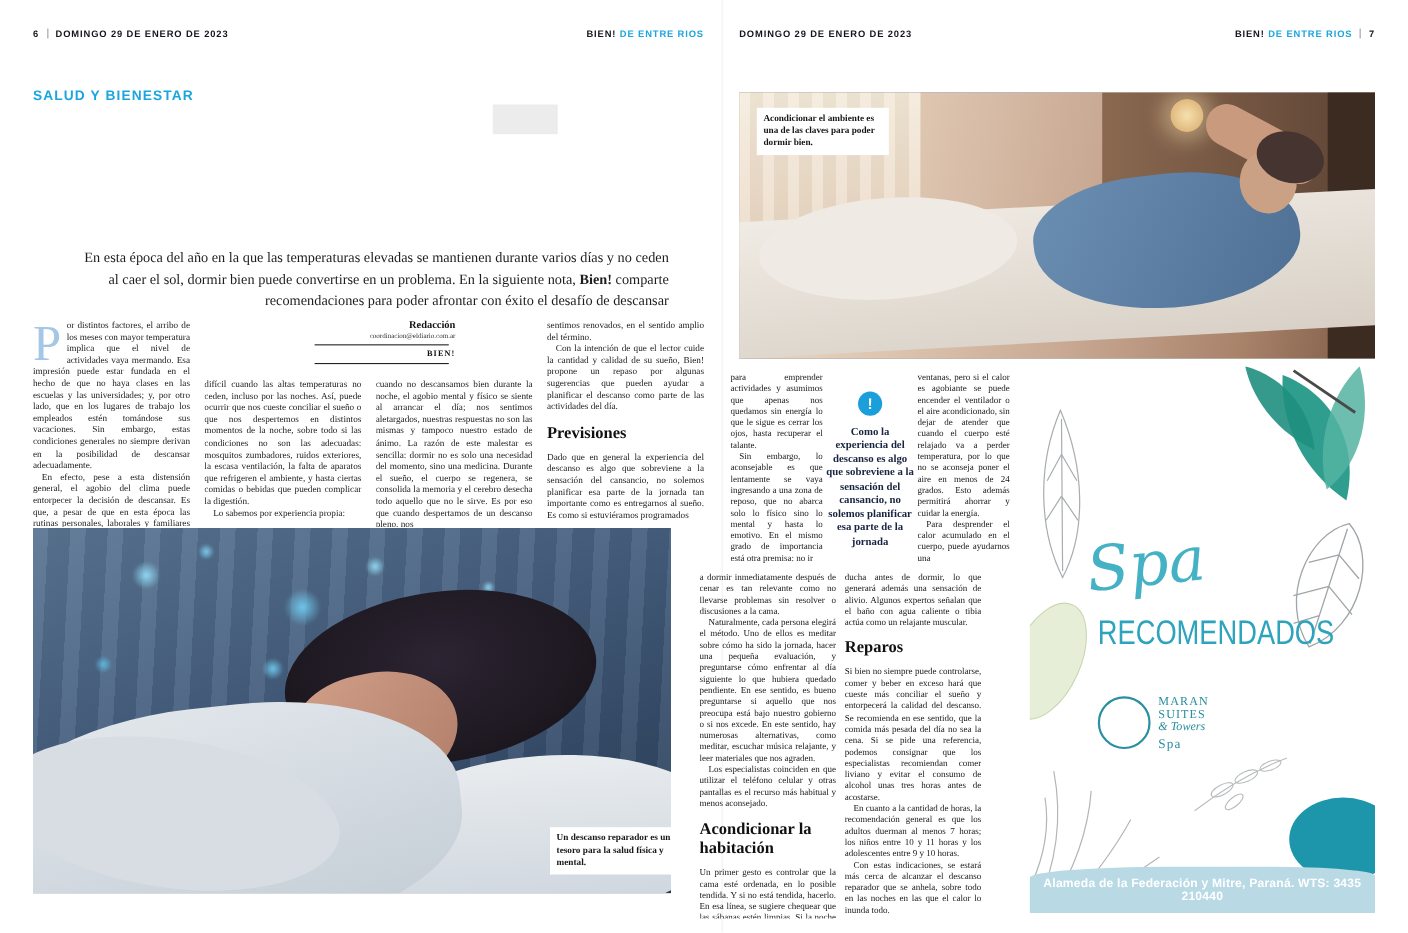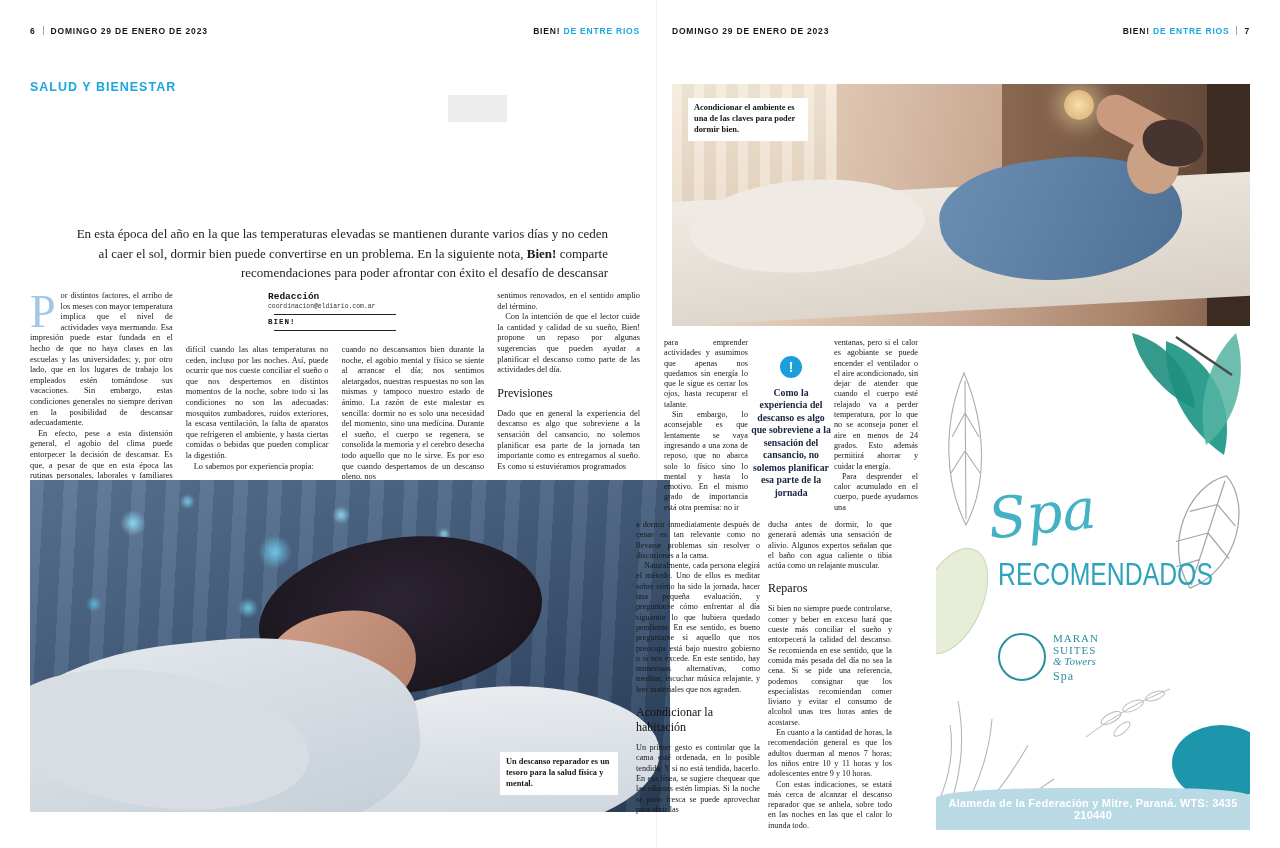--- a/index.html
+++ b/index.html
@@ -16,40 +16,40 @@
   .kicker{position:absolute;left:30px;top:80px;width:610px;text-align:left;
           font-family:"Liberation Sans",sans-serif;font-weight:700;font-size:12.5px;letter-spacing:1px;color:#1ba6e0;}
   .toned-box{position:absolute;left:448px;top:95px;width:59px;height:27px;background:#ececec;}
   .headline{position:absolute;left:20px;top:112px;width:630px;text-align:center;
             font-family:"Liberation Serif",serif;font-weight:400;font-size:47px;line-height:53px;color:#121212;letter-spacing:-.5px;}
   .deck{position:absolute;left:68px;top:224px;width:540px;text-align:right;
         font-size:13px;line-height:1.5;color:#1d1d1d;}
   .deck b{font-weight:700;}
 
   
-  .byline{position:absolute;left:268px;top:291px;width:134px;text-align:left;font-family:Liberation Mono, monospace;color:#111;}
+  .byline{position:absolute;left:280px;top:291px;width:134px;text-align:right;font-family:Liberation Serif, serif;color:#111;}
   .byline .nm{font-weight:700;font-size:9.5px;}
   .byline .em{font-size:6.4px;color:#333;margin-top:1px;}
   .byline .rule{border-top:1px solid #222;margin:4px 6px 0 6px;}
   .byline .br{font-weight:700;font-size:7.5px;letter-spacing:1px;margin-top:3px;}
 
   
   .bodycols{position:absolute;left:30px;top:291px;width:610px;height:188px;display:flex;gap:13px;overflow:hidden;}
   .bodycols .col{flex:1;overflow:hidden;}
   .col p, .ncol p, .wcol p{margin:0;font-size:8.4px;line-height:10.6px;text-align:justify;color:#191919;}
   .col p.ind, .ncol p.ind, .wcol p.ind{text-indent:8px;}
   .pad-top{padding-top:54px;}
-  .subhead{font-weight:400;font-size:12px;margin:10px 0 8px 0;color:#101010;}
+  .subhead{font-weight:700;font-size:15px;margin:10px 0 8px 0;color:#101010;}
   .dropcap{display:block;float:left;font-size:46px;line-height:38px;padding:2px 5px 0 0;color:#a3c7e5;font-family:"Liberation Serif",serif;}
 
   
   .photo{position:absolute;overflow:hidden;background:#888;}
   .caption{position:absolute;background:#fff;padding:5px 6px;font-weight:700;font-size:8.4px;line-height:1.3;color:#161616;z-index:30;}
 
-  #photo1{left:30px;top:480px;width:640px;height:332px;}
+  #photo1{left:30px;top:480px;width:580px;height:332px;}
   .p1-bg{position:absolute;inset:0;background:linear-gradient(160deg,#5a7694 0%,#46607f 40%,#334a67 75%,#2b3f59 100%);}
   .p1-curtain{position:absolute;inset:0;background:repeating-linear-gradient(93deg,rgba(255,255,255,.06) 0 14px,rgba(0,0,0,.06) 14px 34px);}
   .bokeh{position:absolute;border-radius:50%;filter:blur(1px);}
   .p1-blanket{position:absolute;left:-40px;bottom:-40px;width:430px;height:210px;background:linear-gradient(170deg,#e3e8ec,#c3ccd5);border-radius:45%;transform:rotate(-6deg);}
   .p1-pillow{position:absolute;left:300px;bottom:-25px;width:330px;height:150px;background:linear-gradient(#e9ecef,#ccd4dc);border-radius:50%;transform:rotate(-4deg);}
   .p1-hair{position:absolute;left:228px;top:58px;width:285px;height:155px;background:radial-gradient(ellipse at 50% 40%,#2c2432,#1c171f 72%);border-radius:50%;transform:rotate(-8deg);}
   .p1-face{position:absolute;left:235px;top:132px;width:152px;height:110px;background:linear-gradient(140deg,#d2a089,#b07e69);border-radius:48% 52% 55% 45%;transform:rotate(-12deg);}
   .p1-shoulder{position:absolute;left:-30px;bottom:5px;width:310px;height:135px;background:#d7dde2;border-radius:50%;transform:rotate(8deg);}
 
   #photo2{left:672px;top:84px;width:578px;height:242px;}
@@ -196,20 +196,21 @@
     <div class="ncol">
       <p>ventanas, pero si el calor es agobiante se puede encender el ventilador o el aire acondicionado, sin dejar de atender que cuando el cuerpo esté relajado va a perder temperatura, por lo que no se aconseja poner el aire en menos de 24 grados. Esto además permitirá ahorrar y cuidar la energía.</p>
       <p class="ind">Para desprender el calor acumulado en el cuerpo, puede ayudarnos una</p>
     </div>
   </div>
 
   <div class="r-bottom">
     <div class="wcol">
       <p>a dormir inmediatamente después de cenar es tan relevante como no llevarse problemas sin resolver o discusiones a la cama.</p>
       <p class="ind">Naturalmente, cada persona elegirá el método. Uno de ellos es meditar sobre cómo ha sido la jornada, hacer una pequeña evaluación, y preguntarse cómo enfrentar al día siguiente lo que hubiera quedado pendiente. En ese sentido, es bueno preguntarse si aquello que nos preocupa está bajo nuestro gobierno o si nos excede. En este sentido, hay numerosas alternativas, como meditar, escuchar música relajante, y leer materiales que nos agraden.</p>
+      <p class="ind">Los especialistas coinciden en que utilizar el teléfono celular y otras pantallas es el recurso más habitual y menos aconsejado.</p>
       <div class="subhead">Acondicionar la habitación</div>
       <p>Un primer gesto es controlar que la cama esté ordenada, en lo posible tendida. Y si no está tendida, hacerlo. En esa línea, se sugiere chequear que las sábanas estén limpias. Si la noche se puso fresca se puede aprovechar para abrir las</p>
     </div>
     <div class="wcol">
       <p>ducha antes de dormir, lo que generará además una sensación de alivio. Algunos expertos señalan que el baño con agua caliente o tibia actúa como un relajante muscular.</p>
       <div class="subhead">Reparos</div>
       <p>Si bien no siempre puede controlarse, comer y beber en exceso hará que cueste más conciliar el sueño y entorpecerá la calidad del descanso. Se recomienda en ese sentido, que la comida más pesada del día no sea la cena. Si se pide una referencia, podemos consignar que los especialistas recomiendan comer liviano y evitar el consumo de alcohol unas tres horas antes de acostarse.</p>
       <p class="ind">En cuanto a la cantidad de horas, la recomendación general es que los adultos duerman al menos 7 horas; los niños entre 10 y 11 horas y los adolescentes entre 9 y 10 horas.</p>
       <p class="ind">Con estas indicaciones, se estará más cerca de alcanzar el descanso reparador que se anhela, sobre todo en las noches en las que el calor lo inunda todo.</p>
     </div>

